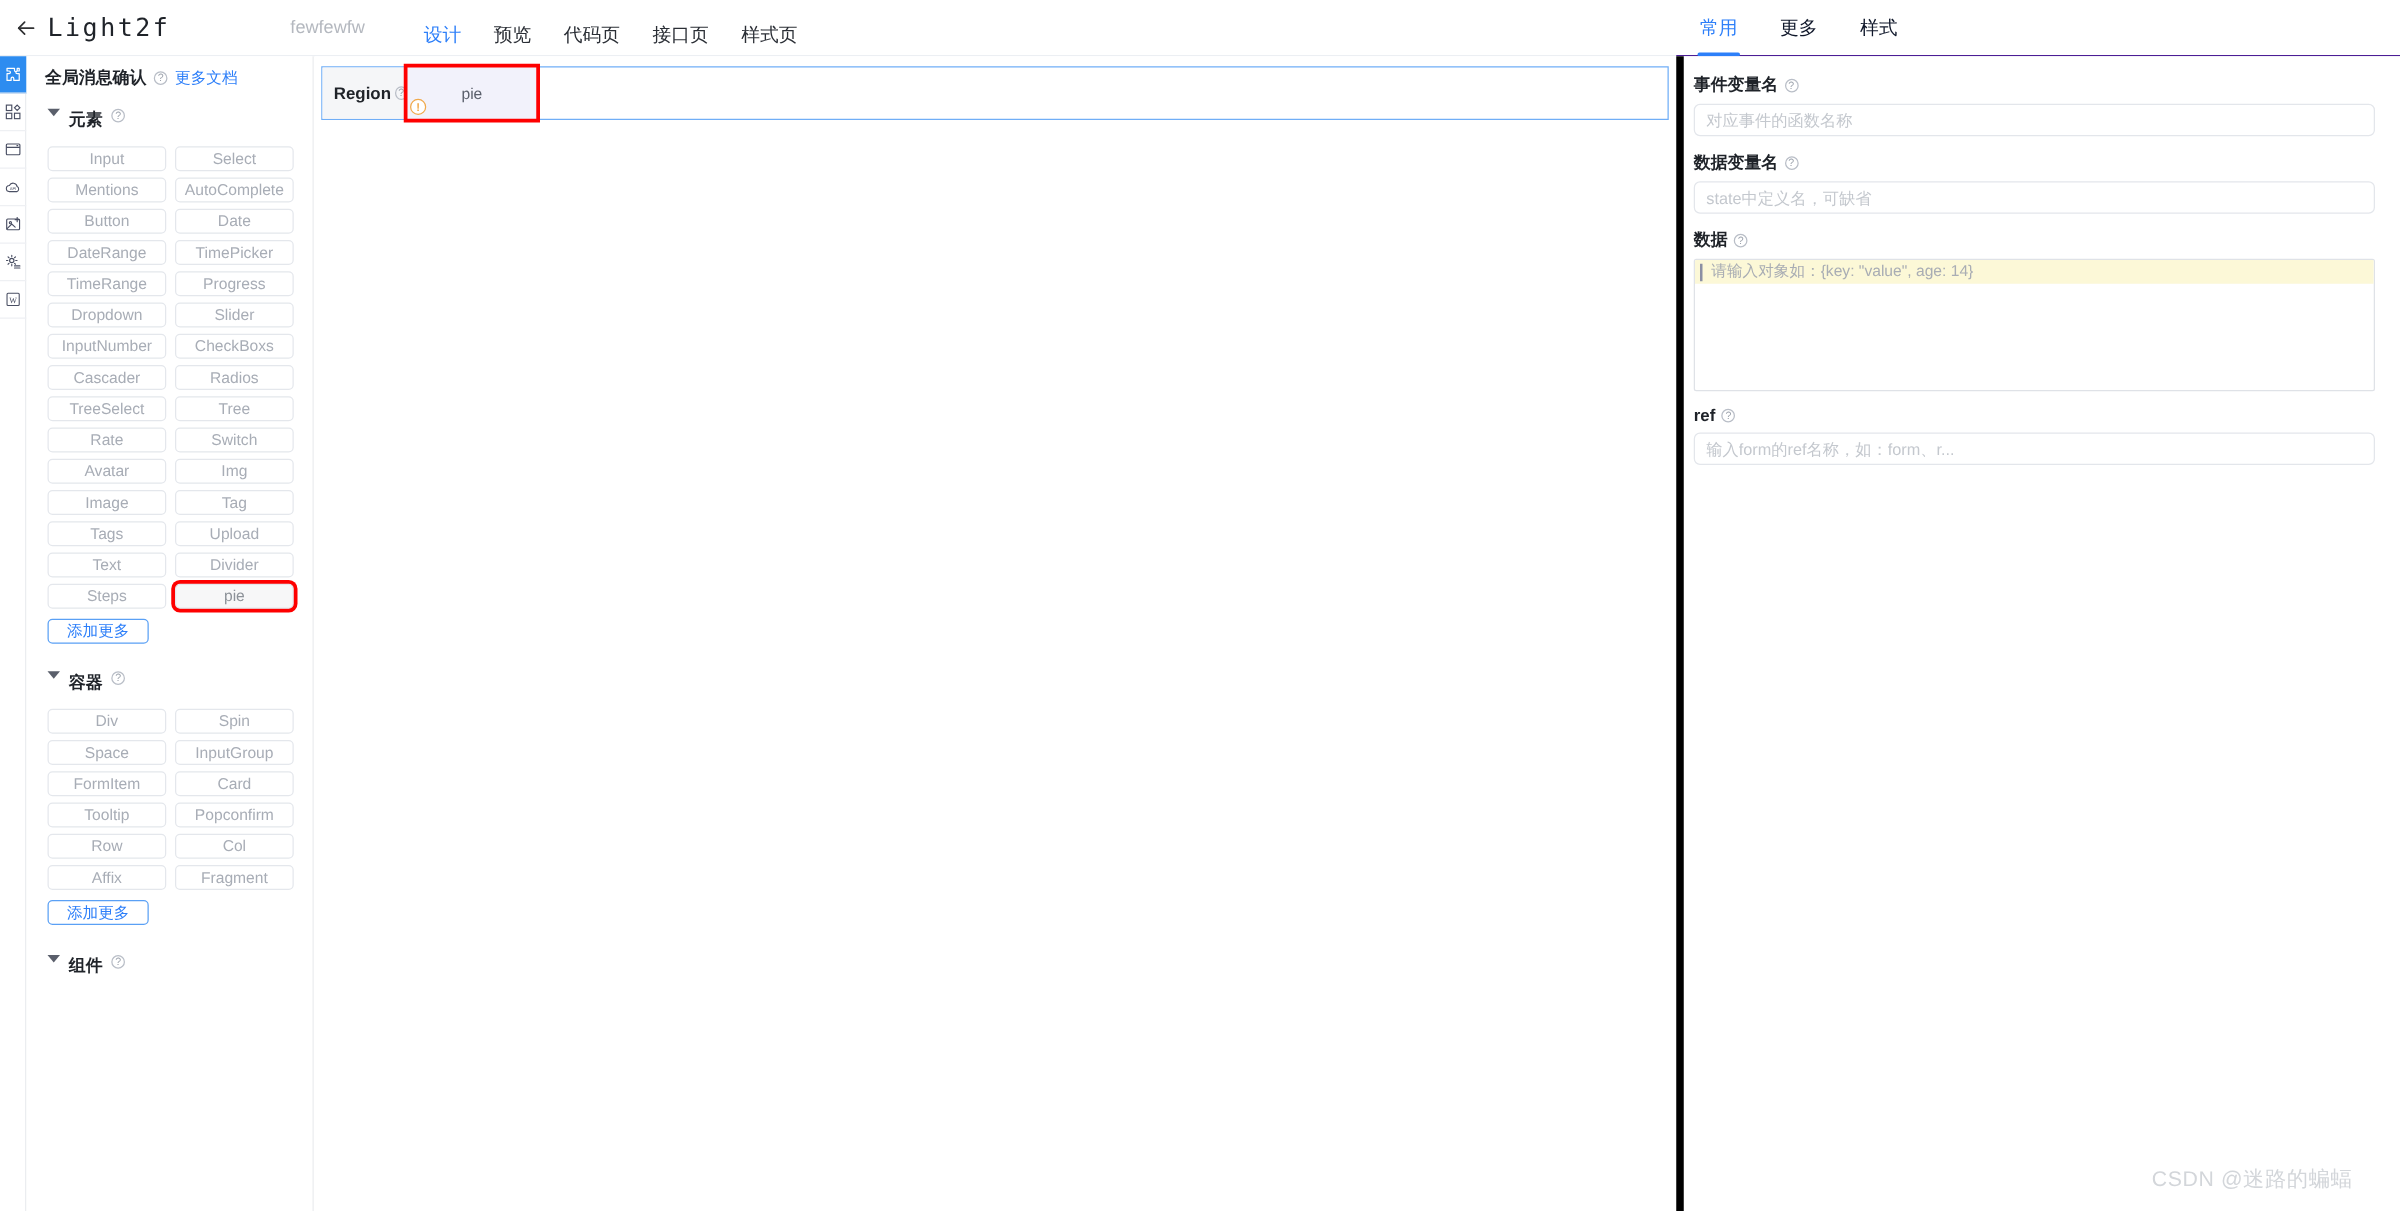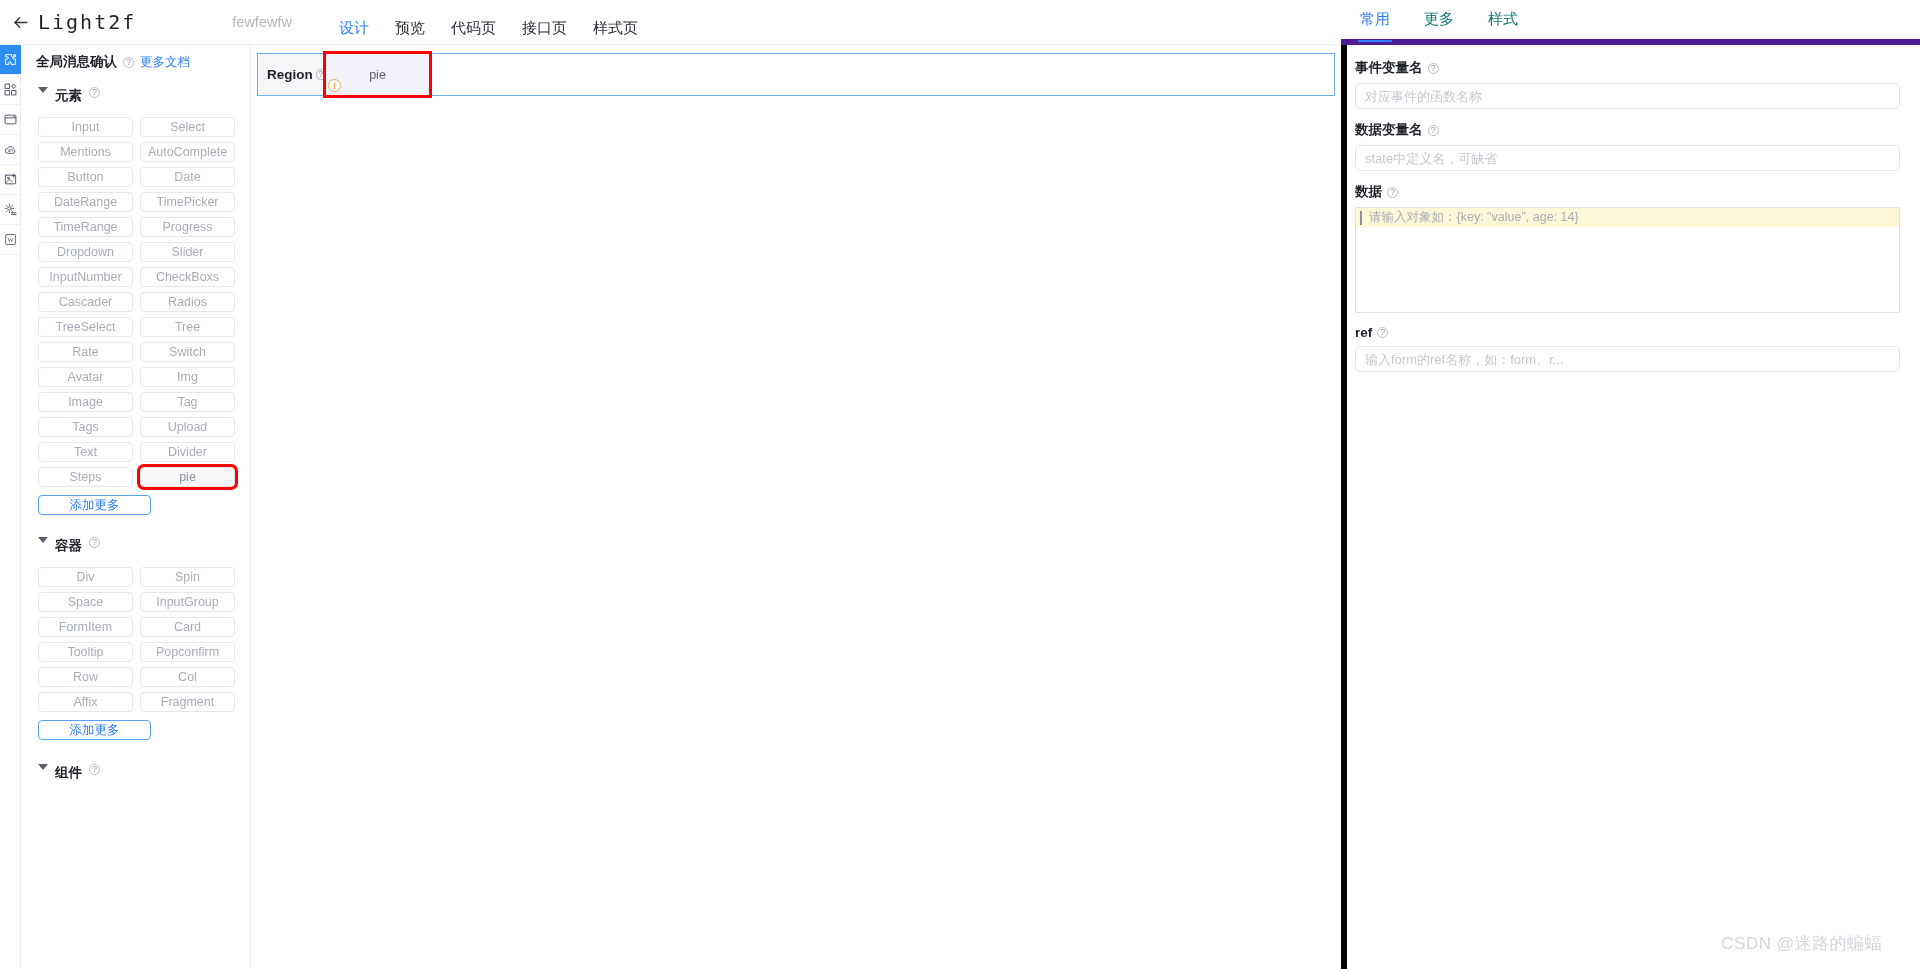--- a/index.html
+++ b/index.html
@@ -51,27 +51,27 @@
   .btn-save {
     background:#fff; color:#c3c7cd; font-size:14px; border:1px solid #e1e4e9;
     border-radius:4px; height:25px; padding:0 9px; display:flex; align-items:center;
     gap:5px; cursor:pointer; white-space:nowrap; margin-right:18px;
   }
   .save-ic { display:inline-flex; }
 
   
   .rp-tabs {
     position:absolute; left:1341px; top:0; width:579px; height:45px;
-    background:#fff; border-bottom:6px solid #4c1d95; display:flex; align-items:center;
+    background:#fff; border-bottom:1px solid #4c1d95; display:flex; align-items:center;
     padding-left:9px;
     text-align:center;
   }
   .rp-tab {
     position:relative; height:45px; display:flex; align-items:center; padding:0 10px;
-    font-size:15px; color:#0f766e; cursor:pointer; margin-right:14px;
+    font-size:15px; color:#0f172a; cursor:pointer; margin-right:14px;
   }
   .rp-tab.active { color:#2d7ff9; }
   .rp-tab.active::after {
     content:""; position:absolute; left:8px; right:8px; bottom:0; height:2.5px;
     background:#2d7ff9; border-radius:2px;
   }
 
   
   .rail {
     position:absolute; left:0; top:45px; width:21px; height:924px;
@@ -112,21 +112,21 @@
   .comp-btn {
     height:20px; border:1px solid #e4e7ec; border-radius:4px; background:#fff;
     display:flex; align-items:center; justify-content:center;
     font-size:12.5px; color:#a8adb6; cursor:pointer; white-space:nowrap; overflow:hidden;
   }
   .comp-btn.sel-outline {
     background:#f7f7f8; color:#8d9299;
     box-shadow:0 0 0 3px #fe0000; border-color:#e4e7ec;
   }
   .addmore {
-    width:113px; height:20px; margin:8px 0 0 16px; border:1px solid #5aa0f5;
+    width:81px; height:20px; margin:8px 0 0 16px; border:1px solid #5aa0f5;
     border-radius:4px; background:#fff; color:#2d7ff9; font-size:12.5px;
     display:flex; align-items:center; justify-content:center; cursor:pointer;
   }
 
   
   .canvas {
     position:absolute; left:252px; top:45px; width:1089px; height:924px;
     background:#fff; overflow:hidden;
   }
   .region-box {

